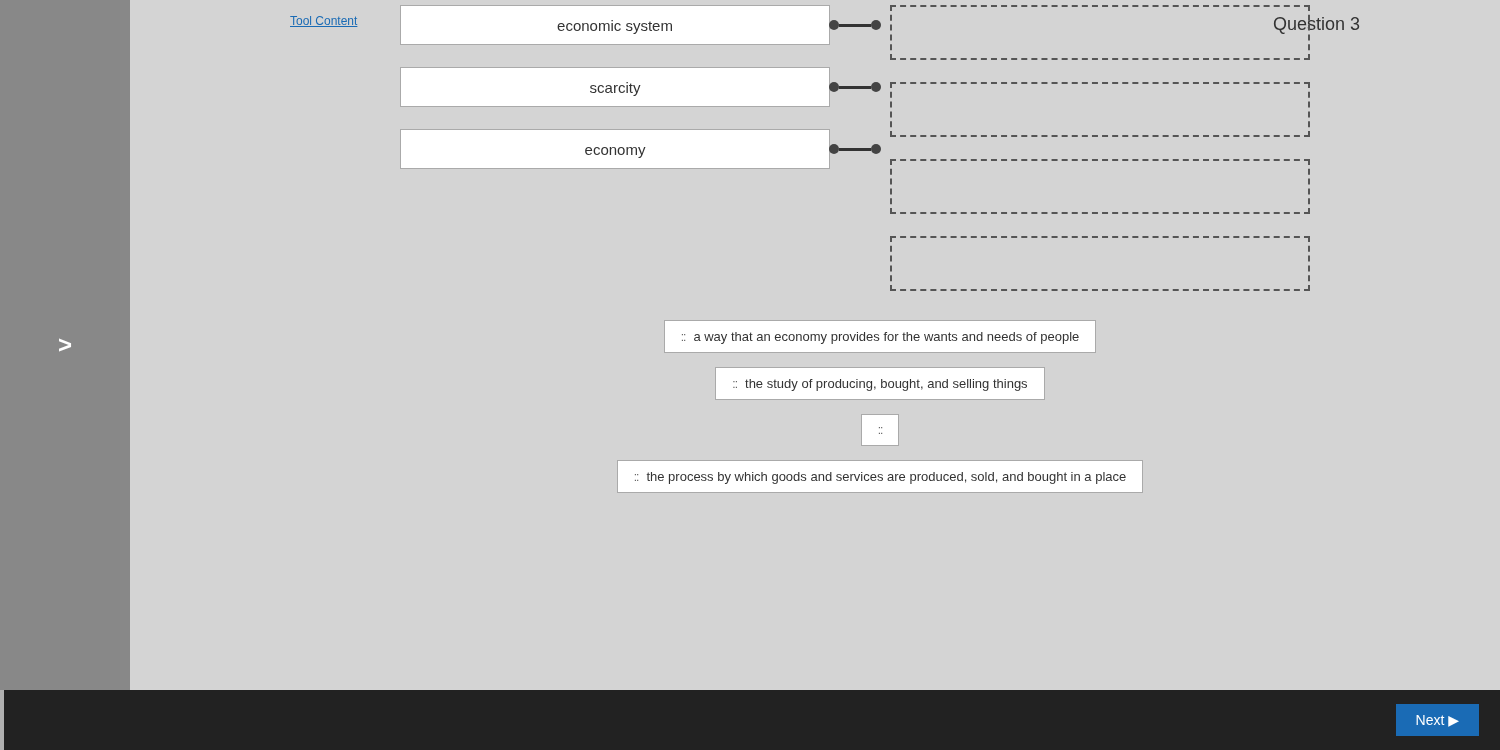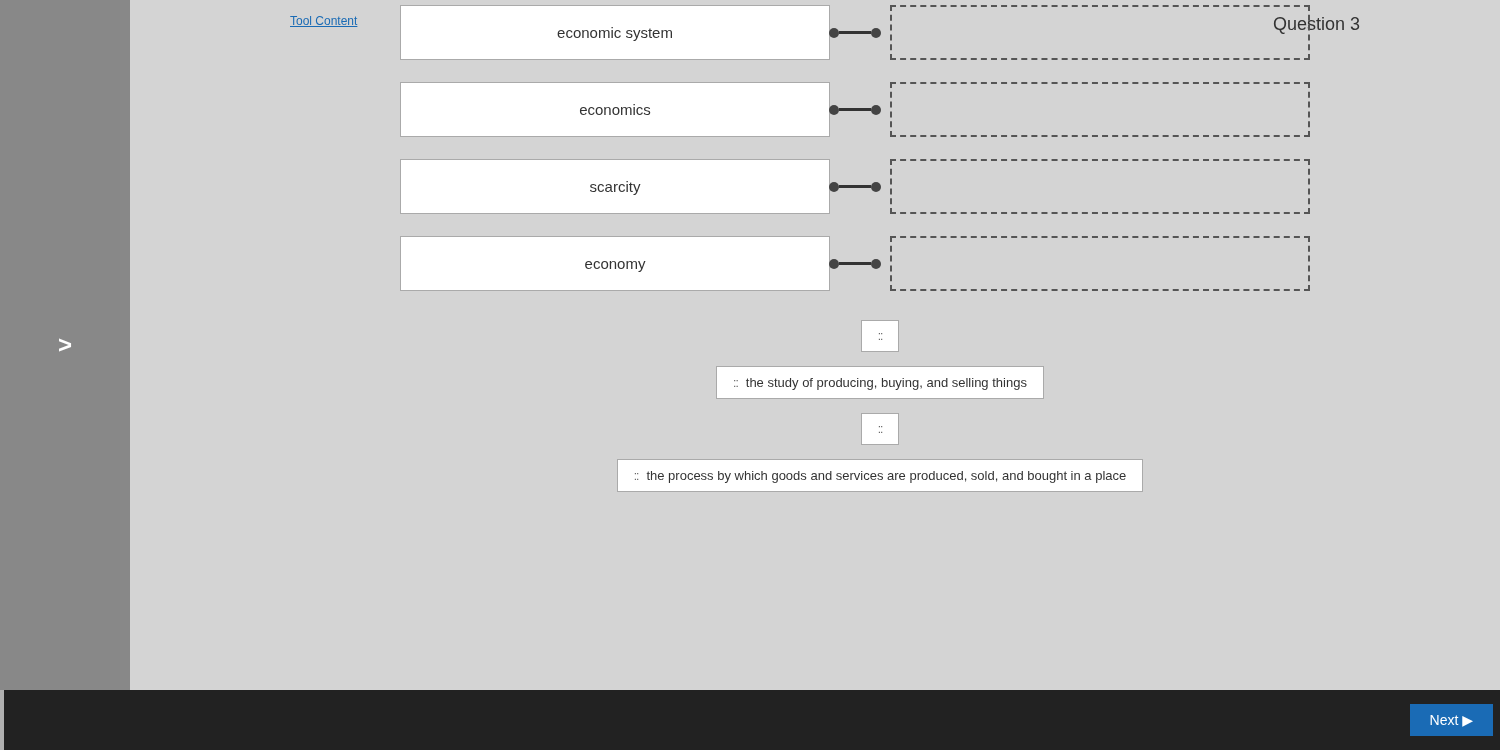--- a/index.html
+++ b/index.html
@@ -49,21 +49,21 @@
       width: 440px;
       display: flex;
       flex-direction: column;
       gap: 22px;
     }
 
     .term-box {
       background: #ffffff;
       border: 1.5px solid #aaa;
       width: 430px;
-      height: 55px;
+      height: 40px;
       display: flex;
       align-items: center;
       justify-content: center;
       font-size: 15px;
       color: #333;
       position: relative;
     }
 
     
     .connector-right {
@@ -151,21 +151,21 @@
     .bottom-bar {
       position: absolute;
       bottom: 0;
       left: 4px;
       right: 0;
       height: 60px;
       background: #222;
       display: flex;
       align-items: center;
       justify-content: flex-end;
-      padding-right: 7px;
+      padding-right: 21px;
     }
 
     .next-btn {
       background: #1a6bb5;
       color: white;
       border: none;
       padding: 8px 20px;
       font-size: 14px;
       cursor: pointer;
       display: flex;
@@ -210,28 +210,20 @@
 
     <div class="term-box">
       <span>economic system</span>
       <div class="connector-right">
         <div class="dot"></div>
         <div class="connector-line"></div>
         <div class="dot-right"></div>
       </div>
     </div>
 
-    <div class="term-box">
-      <span>economics</span>
-      <div class="connector-right">
-        <div class="dot"></div>
-        <div class="connector-line"></div>
-        <div class="dot-right"></div>
-      </div>
-    </div>
 
     <div class="term-box">
       <span>scarcity</span>
       <div class="connector-right">
         <div class="dot"></div>
         <div class="connector-line"></div>
         <div class="dot-right"></div>
       </div>
     </div>
 
@@ -250,25 +242,26 @@
     <div class="drop-box"></div>
     <div class="drop-box"></div>
     <div class="drop-box"></div>
     <div class="drop-box"></div>
   </div>
 
   <div class="answers-area">
 
     <div class="answer-item">
       <span class="drag-handle">::</span>
-    </div>
-
-    <div class="answer-item">
-      <span class="drag-handle">::</span>
-      <span>the study of producing, buying, and selling things</span>
+      <span>a way that an economy provides for the wants and needs of people</span>
+    </div>
+
+    <div class="answer-item">
+      <span class="drag-handle">::</span>
+      <span>the study of producing, bought, and selling things</span>
     </div>
 
     <div class="answer-item">
       <span class="drag-handle">::</span>
     </div>
 
     <div class="answer-item">
       <span class="drag-handle">::</span>
       <span>the process by which goods and services are produced, sold, and bought in a place</span>
     </div>

